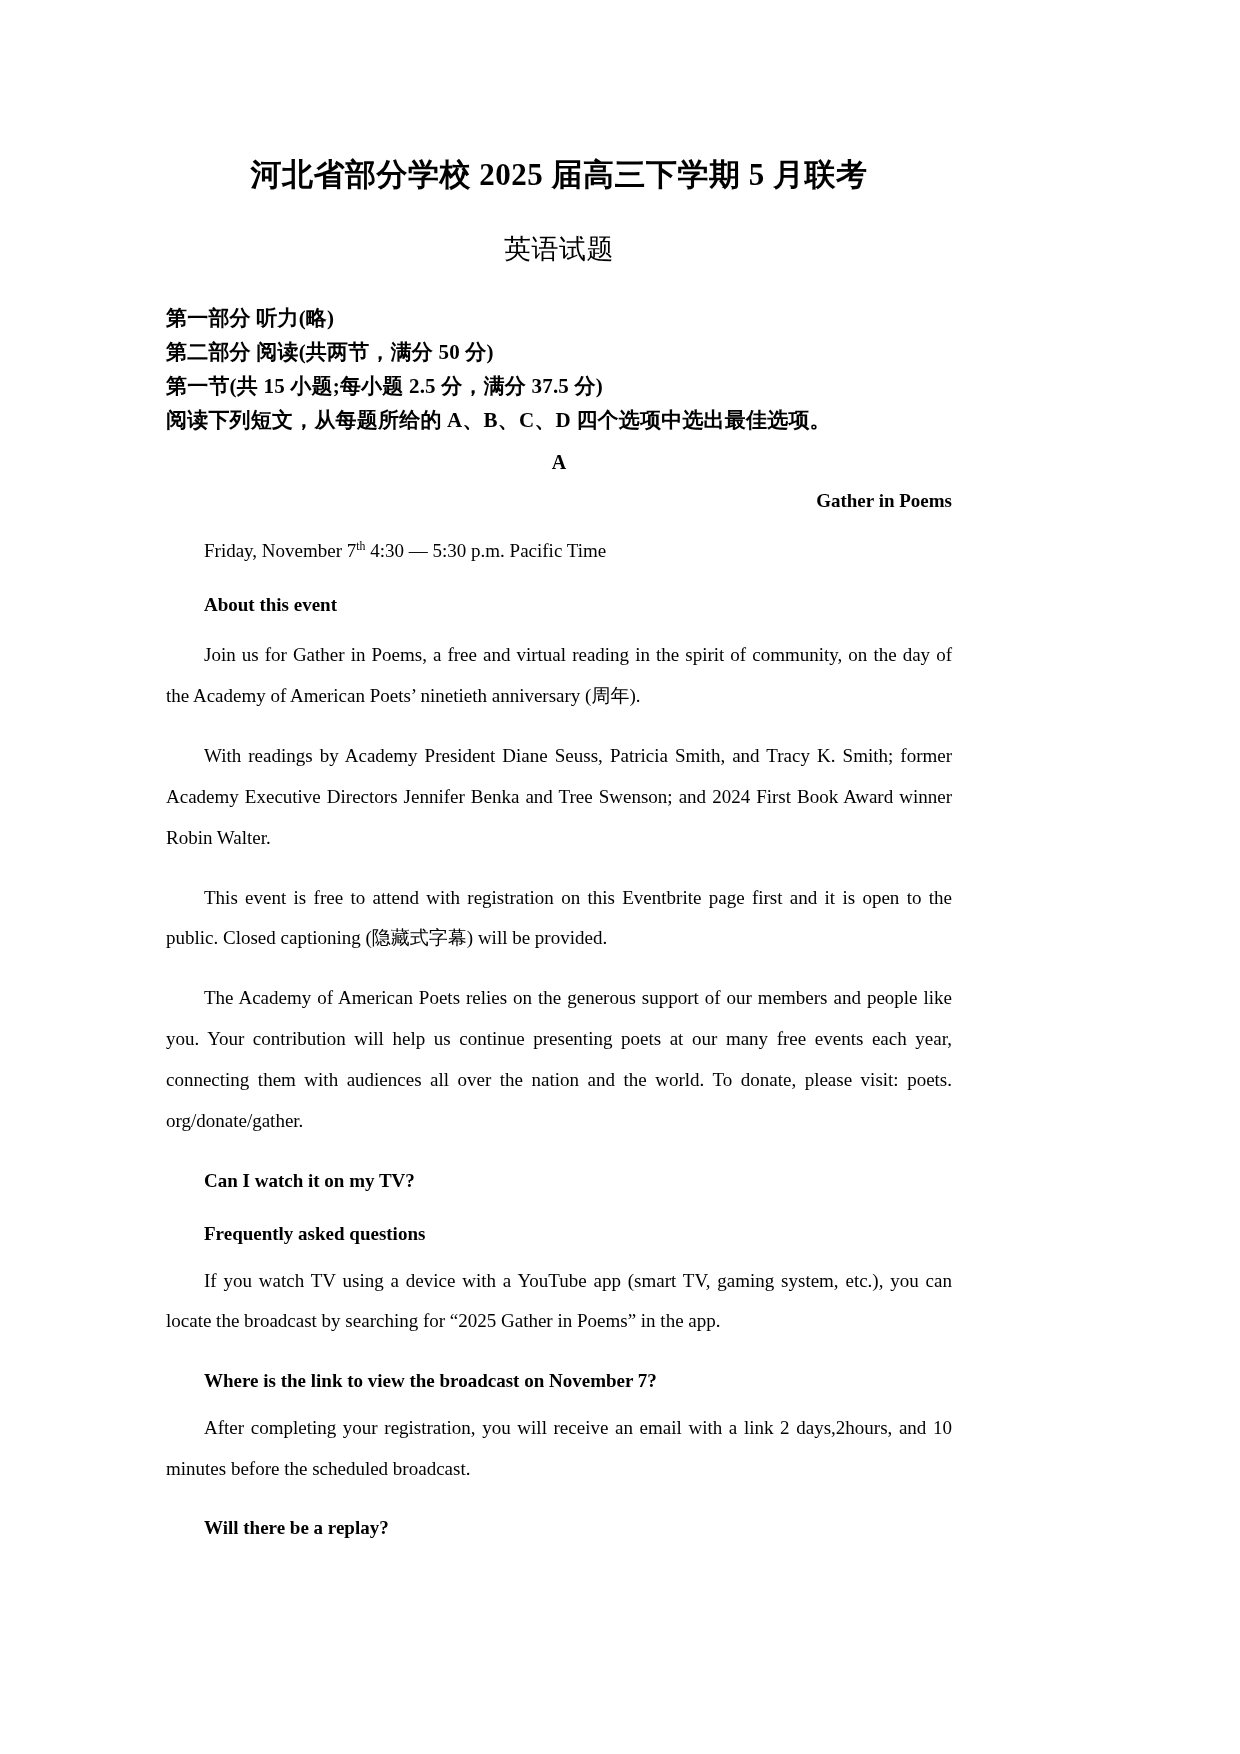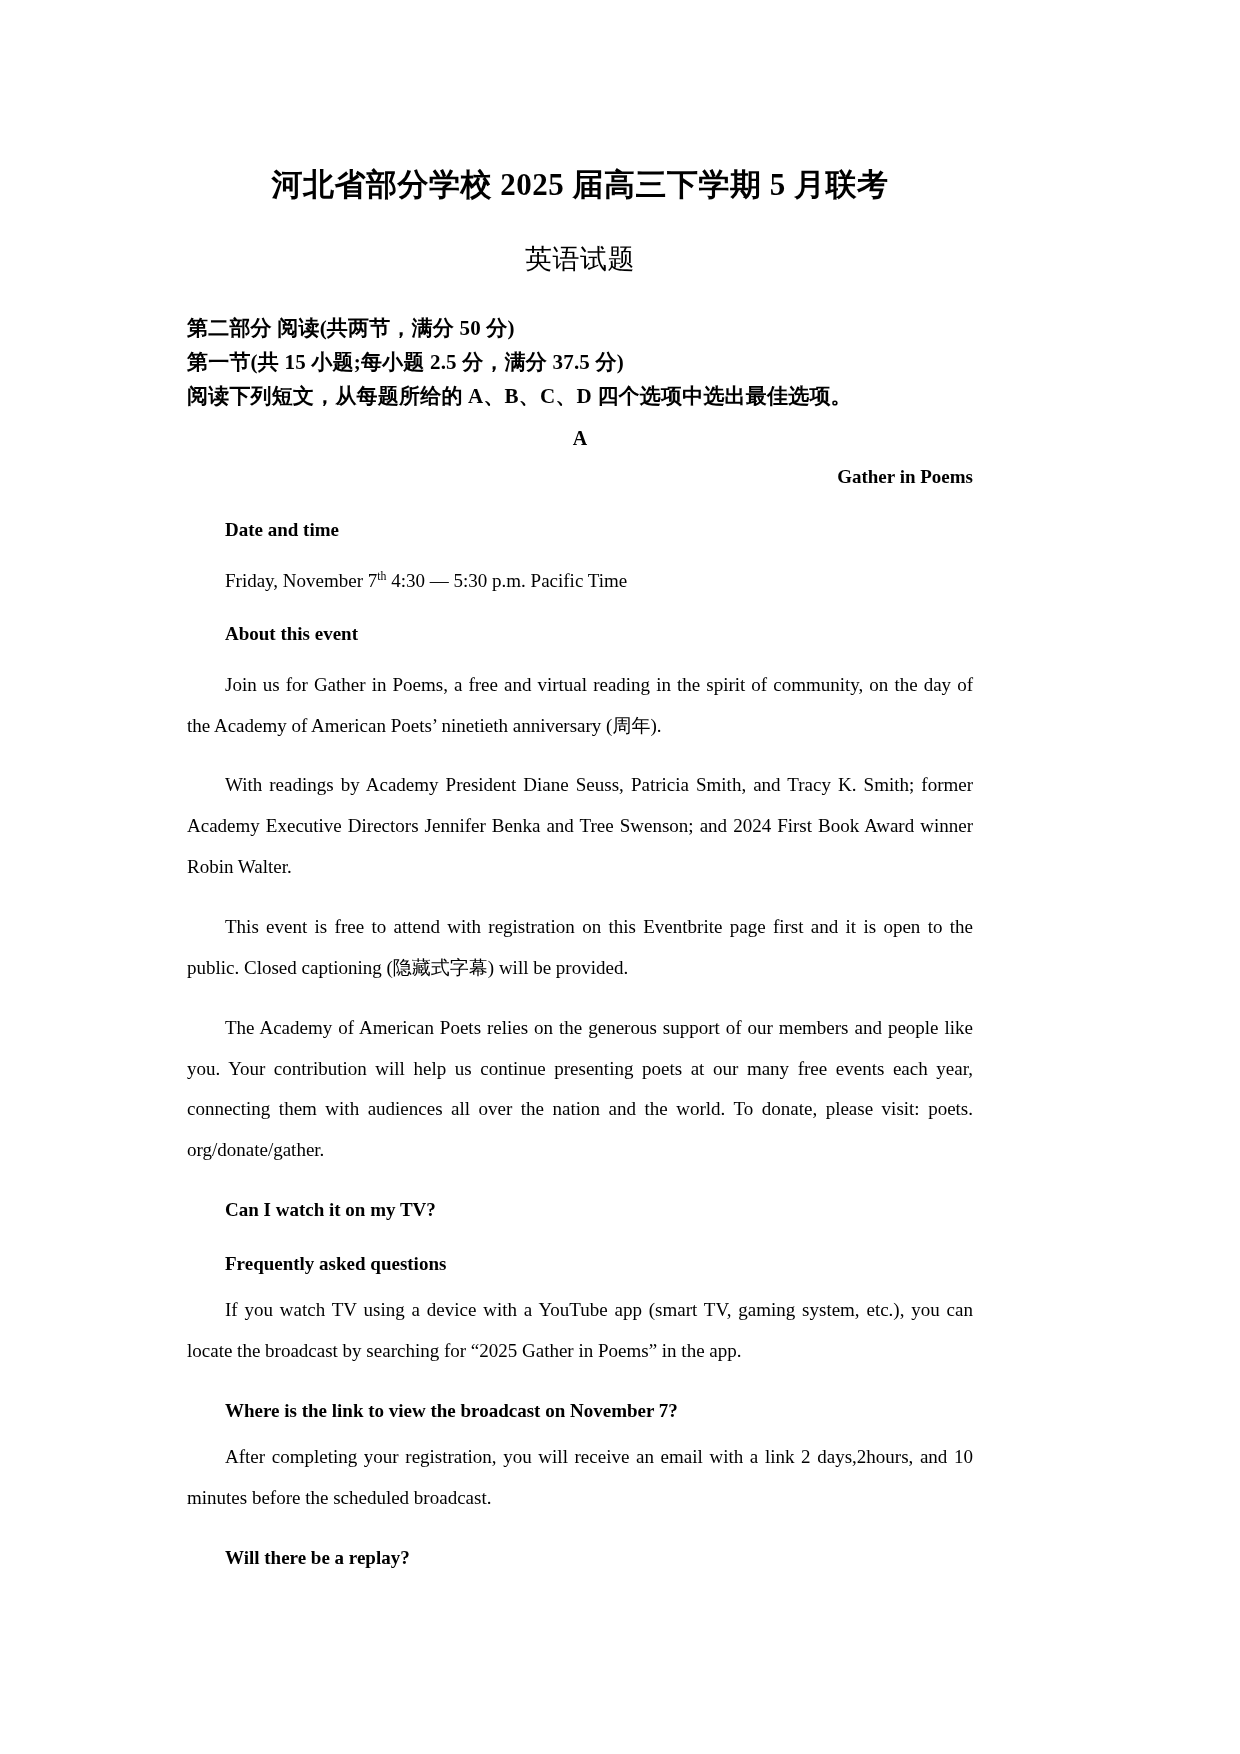--- a/index.html
+++ b/index.html
@@ -14,23 +14,22 @@
     position: relative;
     box-sizing: border-box;
     padding: 0;
     overflow: hidden;
     font-family: "Liberation Serif", "DejaVu Serif", serif;
     color: #000000;
   }
   .content {
     position: absolute;
     left: 166px;
-    top: 16px;
+    top: 6px;
     width: 786px;
-    margin-left: 21px;
   }
   .doc-title {
     text-align: center;
     font-size: 31px;
     font-weight: bold;
     margin-top: 150px;
     letter-spacing: 0.5px;
     line-height: 1.25;
   }
   .doc-subtitle {
@@ -96,29 +95,29 @@
 </head>
 <body>
 
 <div class="page">
   <div class="content">
 
     <h1 class="doc-title">河北省部分学校 2025 届高三下学期 5 月联考</h1>
     <h2 class="doc-subtitle">英语试题</h2>
 
     <div class="section-lines">
+      <div class="section-line">第一部分 听力(略)</div>
       <div class="section-line">第二部分 阅读(共两节，满分 50 分)</div>
       <div class="section-line">第一节(共 15 小题;每小题 2.5 分，满分 37.5 分)</div>
       <div class="section-line">阅读下列短文，从每题所给的 A、B、C、D 四个选项中选出最佳选项。</div>
     </div>
 
     <div class="passage-letter">A</div>
     <div class="passage-title">Gather in Poems</div>
 
-    <div class="sub-head">Date and time</div>
     <div class="plain-line"><span>Friday, November 7</span><sup>th</sup><span> 4:30 — 5:30 p.m. Pacific Time</span></div>
 
     <div class="sub-head">About this event</div>
 
     <p class="para">Join us for Gather in Poems, a free and virtual reading in the spirit of community, on the day of the Academy of American Poets’ ninetieth anniversary (周年).</p>
     <p class="para tight">With readings by Academy President Diane Seuss, Patricia Smith, and Tracy K. Smith; former Academy Executive Directors Jennifer Benka and Tree Swenson; and 2024 First Book Award winner Robin Walter.</p>
     <p class="para tight">This event is free to attend with registration on this Eventbrite page first and it is open to the public. Closed captioning (隐藏式字幕) will be provided.</p>
     <p class="para tight">The Academy of American Poets relies on the generous support of our members and people like you. Your contribution will help us continue presenting poets at our many free events each year, connecting them with audiences all over the nation and the world. To donate, please visit: poets. org/donate/gather.</p>
 
     <div class="sub-head">Can I watch it on my TV?</div>

